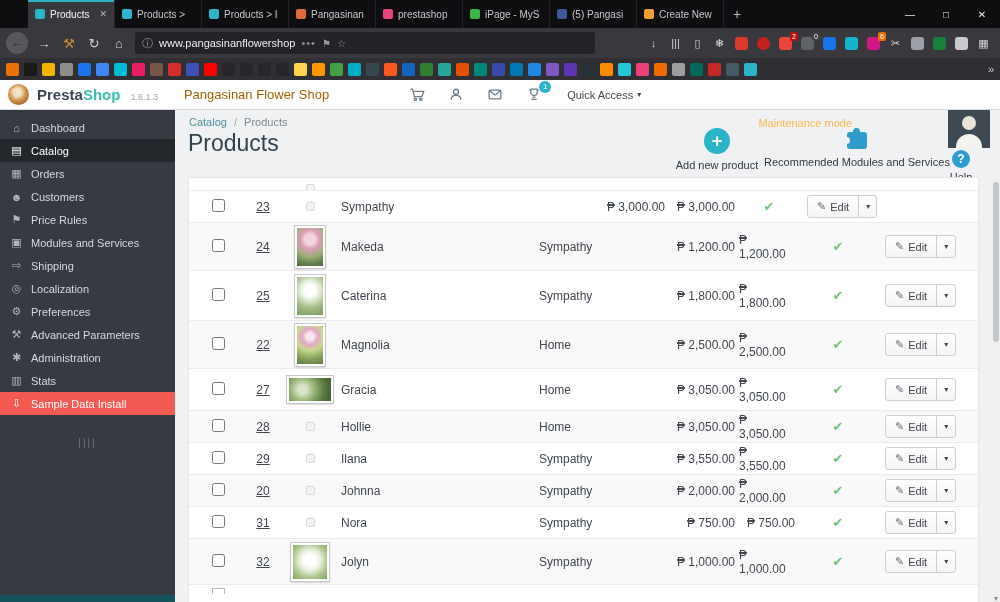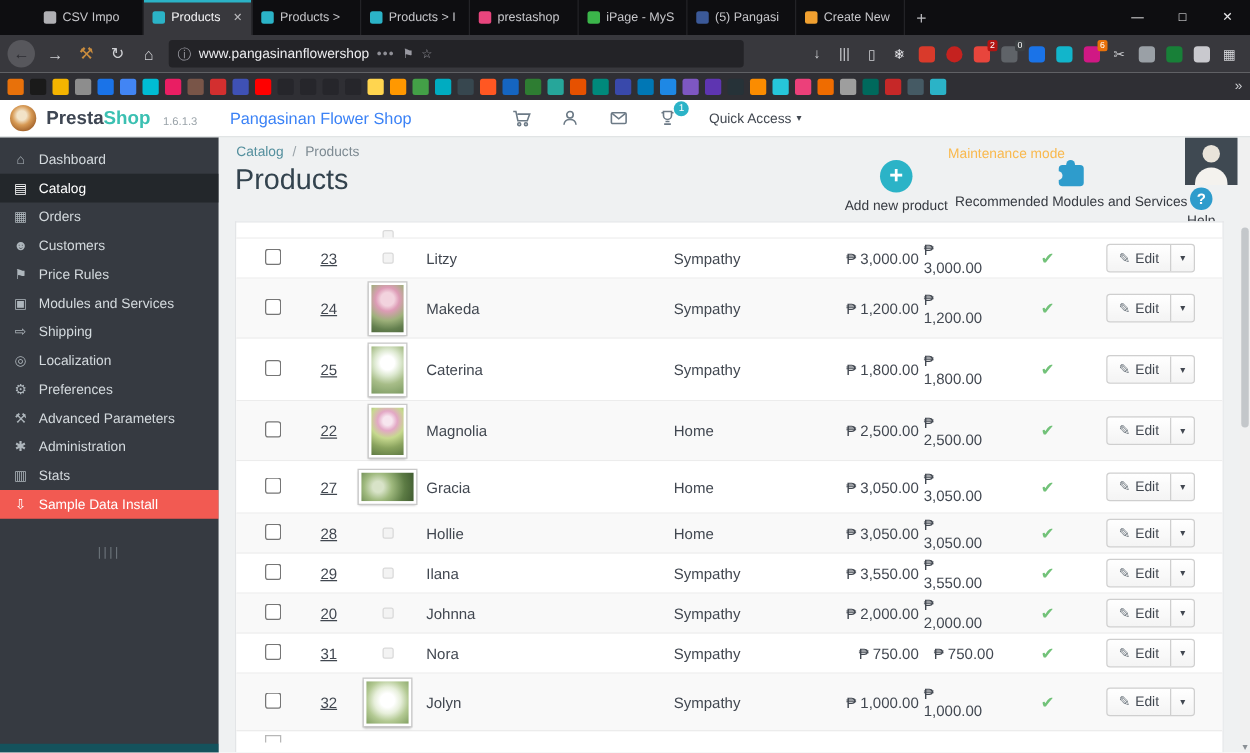--- a/index.html
+++ b/index.html
@@ -43,21 +43,21 @@
   .bm-overflow { margin-left:auto; color:#cfd0d4; font-size:11px; }
 
   
   .admin-header { height:30px; background:#ffffff; border-bottom:1px solid #d8dbdd; display:flex; align-items:center; padding:0 8px; gap:8px; }
   .shop-logo { width:21px; height:21px; border-radius:50%;
                background:radial-gradient(circle at 45% 40%, #f2e3c8 0 22%, #d79a55 45%, #9c5c26 80%, #77401a); }
   .brand { font-size:15px; font-weight:bold; }
   .brand .b1 { color:#3e4653; }
   .brand .b2 { color:#3bc0b2; }
   .brand-version { font-size:9px; color:#9aa3a9; margin-left:2px; margin-top:4px; }
-  .shop-name { font-size:13px; color:#3b82f6; margin-left:18px; }
+  .shop-name { font-size:13px; color:#a16207; margin-left:18px; }
   .hdr-icons { display:flex; align-items:center; gap:22px; margin-left:72px; }
   .hdr-icon { position:relative; width:17px; height:15px; }
   .hdr-icon svg { width:16px; height:15px; stroke:#6c7a86; fill:none; stroke-width:1.2; }
   .notif-badge { position:absolute; top:-6px; right:-8px; background:#2bb3c7; color:#fff; font-size:8px;
                  min-width:12px; height:12px; border-radius:50%; text-align:center; line-height:12px; }
   .quick-access { font-size:11px; color:#414750; margin-left:16px; display:flex; align-items:center; gap:4px; }
   .qa-caret { font-size:8px; color:#414750; }
 
   
   .body-row { display:flex; height:492px; }
@@ -136,38 +136,38 @@
   .page-scroll-thumb { position:absolute; top:72px; right:1px; width:6px; height:160px; background:#c4c7ca; border-radius:3px; }
   .page-scroll-down { position:absolute; bottom:0; right:0; width:8px; font-size:7px; color:#8a8f94; text-align:center; }
 </style>
 </head>
 <body>
 
 <div class="screen">
 
   <div class="tab-bar">
     <div class="tabs" id="tabs">
-        <div class="tab">
-    <span class="favicon" style="background: rgb(176, 176, 180);"></span>
-    <span class="tab-label">CSV Impo</span>
-
-  </div>
         <div class="tab active">
     <span class="favicon" style="background: rgb(43, 179, 199);"></span>
     <span class="tab-label">Products</span>
     <span class="tab-close">✕</span>
   </div>
         <div class="tab">
     <span class="favicon" style="background: rgb(43, 179, 199);"></span>
     <span class="tab-label">Products &gt; </span>
 
   </div>
         <div class="tab">
     <span class="favicon" style="background: rgb(43, 179, 199);"></span>
     <span class="tab-label">Products &gt; I</span>
+
+  </div>
+        <div class="tab">
+    <span class="favicon" style="background: rgb(224, 106, 60);"></span>
+    <span class="tab-label">Pangasinan</span>
 
   </div>
         <div class="tab">
     <span class="favicon" style="background: rgb(232, 69, 125);"></span>
     <span class="tab-label">prestashop</span>
 
   </div>
         <div class="tab">
     <span class="favicon" style="background: rgb(59, 181, 74);"></span>
     <span class="tab-label">iPage - MyS</span>
@@ -407,21 +407,20 @@
         <div class="row-partial-top">
           <div class="no-photo"></div>
         </div>
         <div id="rows">
             <div class="prod-row" style="height: 32px;">
     <span class="cell-check"><input type="checkbox" style=""></span>
     <span class="cell-id">23</span>
     <span class="cell-img">
                 <div class="no-photo"></div>
               </span>
-    <span class="cell-name">Litzy</span>
     <span class="cell-cat">Sympathy</span>
     <span class="cell-price">₱ 3,000.00</span>
     <span class="cell-final">₱ 3,000.00</span>
     <span class="status-check">✔</span>
     <span class="cell-actions">
       <span class="edit-btn">
         <span class="edit-main">
                     <span class="edit-icon">✎</span>
                     <span class="edit-label">Edit</span>
                   </span>

